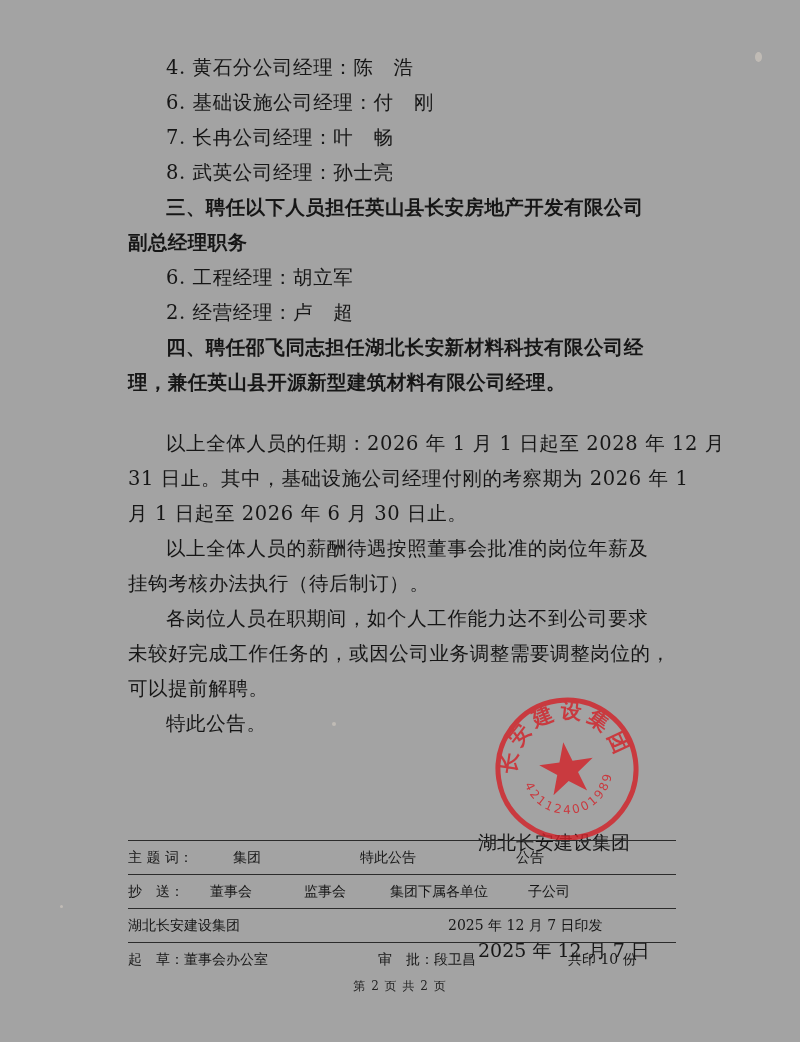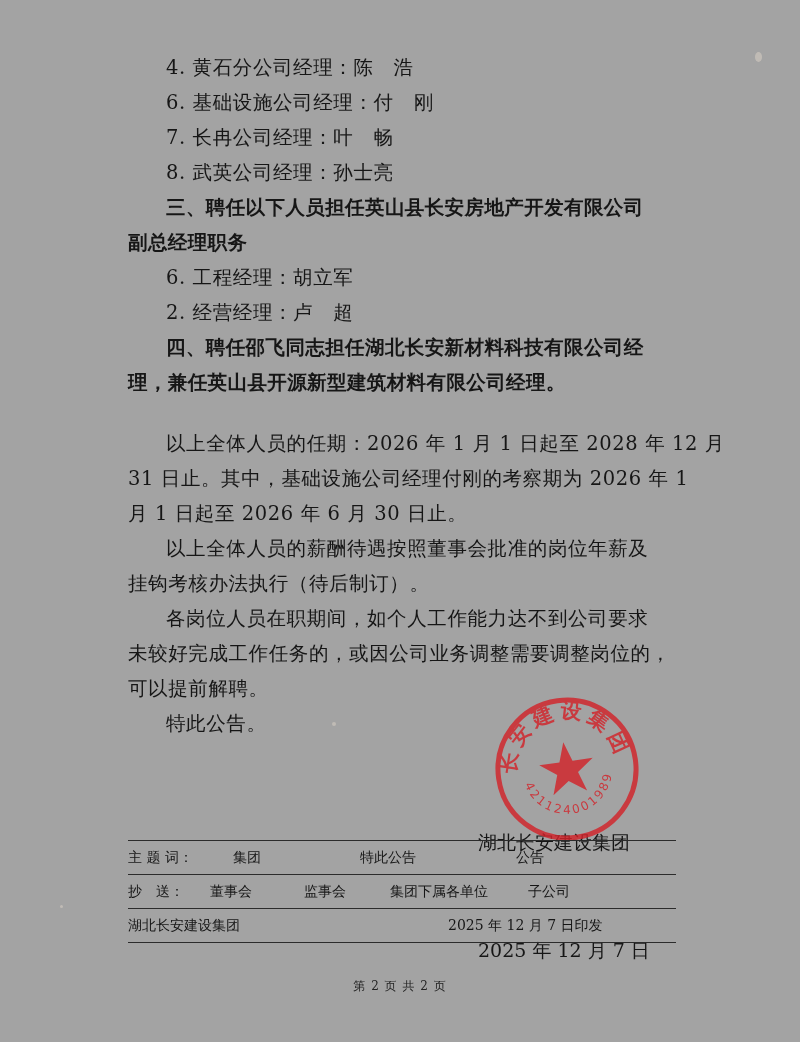--- a/index.html
+++ b/index.html
@@ -194,18 +194,23 @@
 
     <div class="rule" style="top:68px;"></div>
 
     <div class="footer-row">
       <span class="cell" style="left:0px;">湖北长安建设集团</span>
       <span class="cell" style="left:320px;">2025 年 12 月 7 日印发</span>
     </div>
 
     <div class="rule" style="top:102px;"></div>
 
+    <div class="footer-row">
+      <span class="cell" style="left:0px;">起　草：董事会办公室</span>
+      <span class="cell" style="left:250px;">审　批：段卫昌</span>
+      <span class="cell" style="left:440px;">共印 10 份</span>
+    </div>
 
   </div>
 
   <div class="pagenum">第 2 页 共 2 页</div>
 
 </div>
 
 </body></html>

